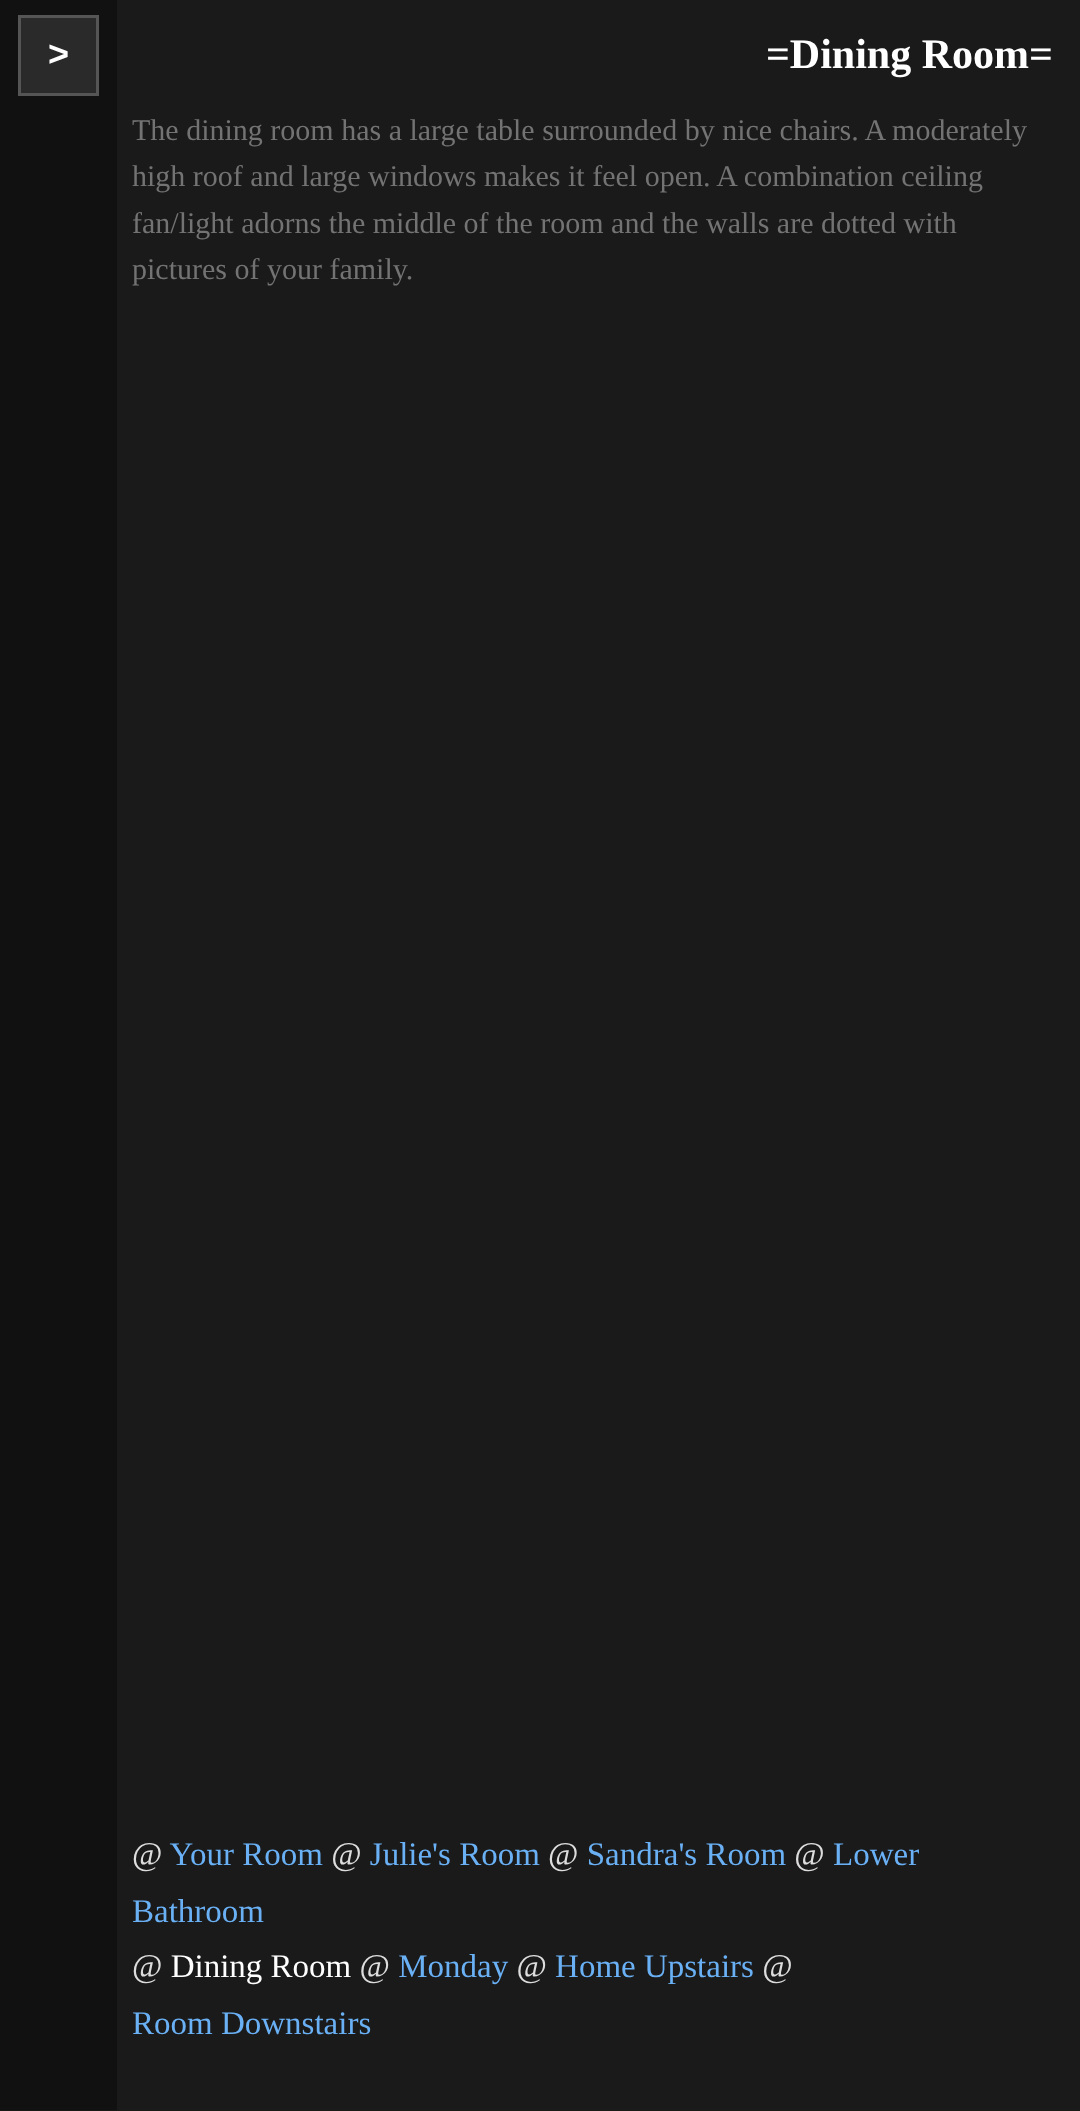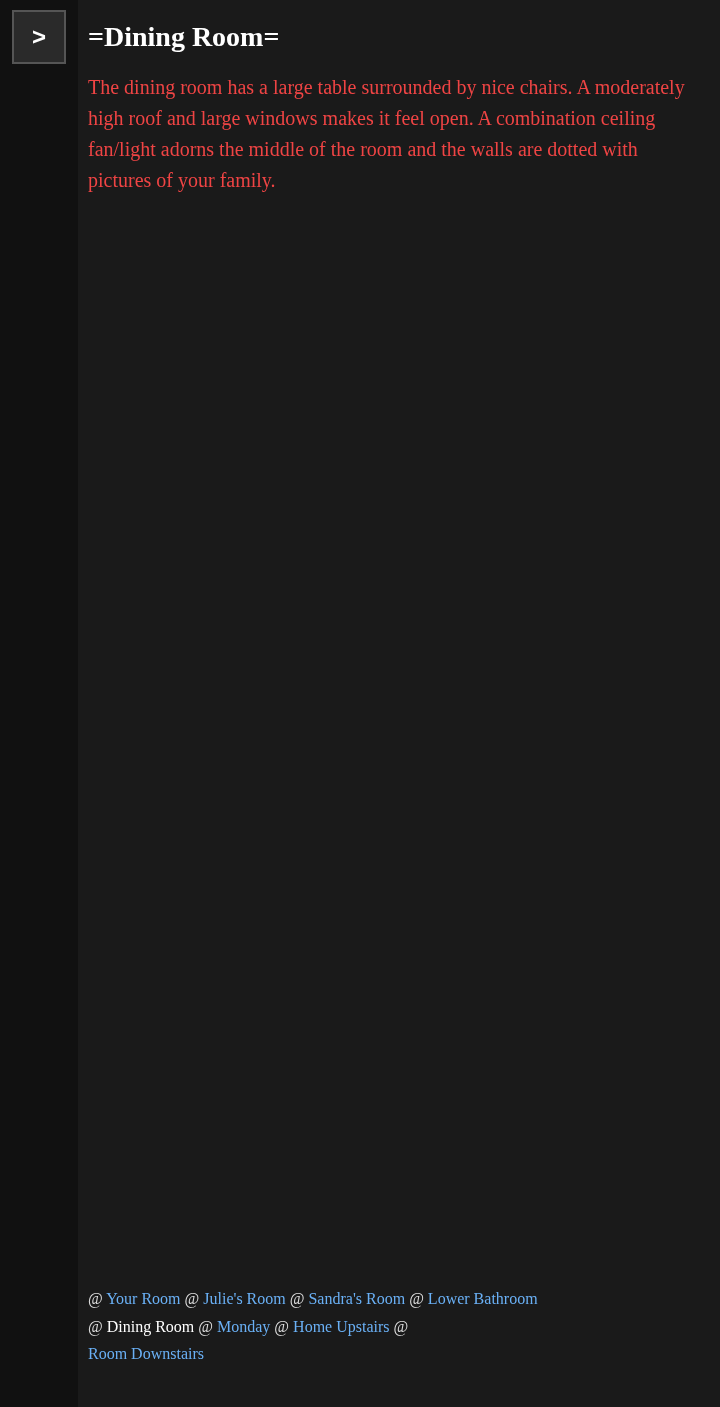--- a/index.html
+++ b/index.html
@@ -1,18 +1,19 @@
 <!DOCTYPE html>
 <html><head>
   <meta charset="utf-8">
   <style>
     * {
       margin: 0;
       padding: 0;
       box-sizing: border-box;
+      align-items: flex-end;
     }
 
     body {
       background-color: #1a1a1a;
       color: #e8e8e8;
       font-family: Georgia, 'Times New Roman', serif;
       width: 720px;
       min-height: 1407px;
       display: flex;
       flex-direction: row;
@@ -55,38 +56,38 @@
     #room-title {
       font-size: 28px;
       font-weight: bold;
       color: #ffffff;
       margin-bottom: 18px;
       line-height: 1.2;
     }
 
     #room-description {
       font-size: 20px;
-      color: #ef4444;
+      color: #737373;
       line-height: 1.55;
       margin-bottom: 20px;
     }
 
     #day-status {
       font-size: 20px;
       font-weight: bold;
       color: #ffffff;
       margin-bottom: 0;
     }
 
     #navigation-area {
       position: absolute;
       bottom: 40px;
       left: 10px;
       right: 18px;
-      font-size: 16px;
+      font-size: 22px;
       line-height: 1.7;
       color: #dddddd;
     }
 
     .nav-symbol {
       color: #dddddd;
     }
 
     .nav-link {
       color: #6ab0f5;

